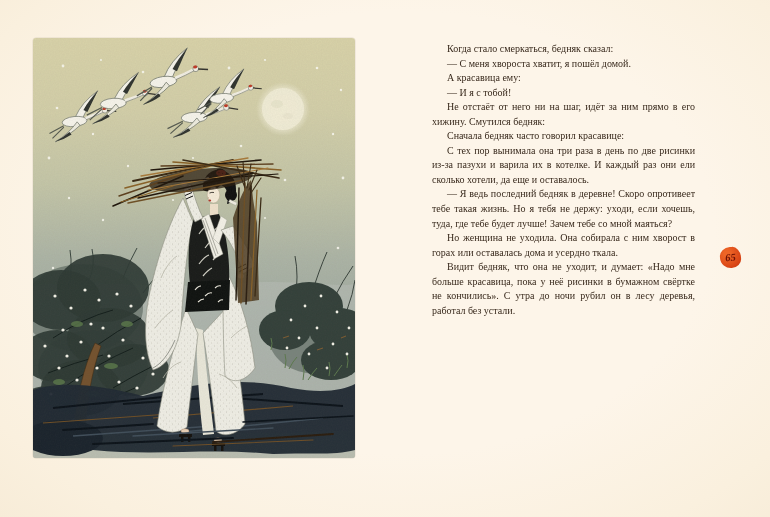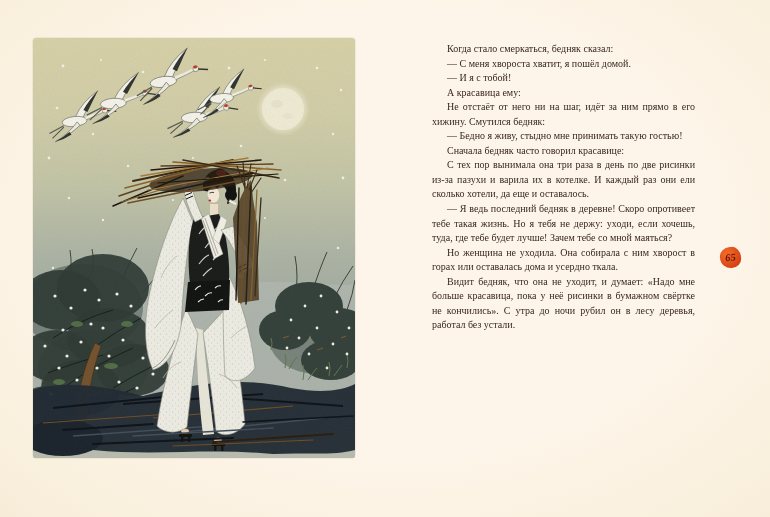--- a/index.html
+++ b/index.html
@@ -326,24 +326,23 @@
         <path d="M210,384 L320,378" stroke="#0b1219" stroke-width="1.6"></path>
       </g>
 
       <rect width="322" height="420" filter="url(#grain)" opacity="0.35"></rect>
     </svg>
   </figure>
 
   <div class="text-column">
     <p lang="ru">Когда стало смеркаться, бедняк сказал:</p>
     <p lang="ru">— С меня хвороста хватит, я пошёл домой.</p>
+    <p lang="ru">А красавица ему:</p>
     <p lang="ru">— И я с тобой!</p>
-    <p lang="ru">А красавица ему:</p>
     <p lang="ru">Не отстаёт от него ни на шаг, идёт за ним прямо в его хижину. Смутился бедняк:</p>
-    <p lang="ru">— Бедно я живу, стыдно мне принимать такую гостью!</p>
     <p lang="ru">Сначала бедняк часто говорил красавице:</p>
     <p lang="ru">С тех пор вынимала она три раза в день по две рисинки из-за пазухи и варила их в котелке. И каждый раз они ели сколько хотели, да еще и оставалось.</p>
     <p lang="ru">— Я ведь последний бедняк в деревне! Скоро опротивеет тебе такая жизнь. Но я тебя не держу: уходи, если хочешь, туда, где тебе будет лучше! Зачем тебе со мной маяться?</p>
     <p lang="ru">Но женщина не уходила. Она собирала с ним хворост в горах или оставалась дома и усердно ткала.</p>
     <p lang="ru">Видит бедняк, что она не уходит, и думает: «Надо мне больше красавица, пока у неё рисинки в бумажном свёртке не кончились». С утра до ночи рубил он в лесу деревья, работал без устали.</p>
   </div>
 
   <div class="page-badge">
     <span>65</span>
   </div>

